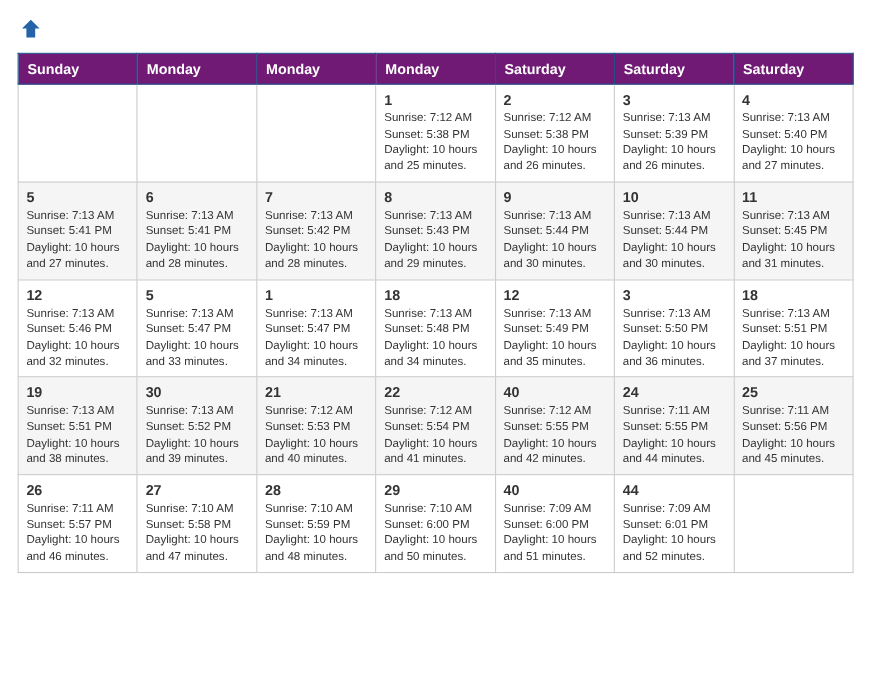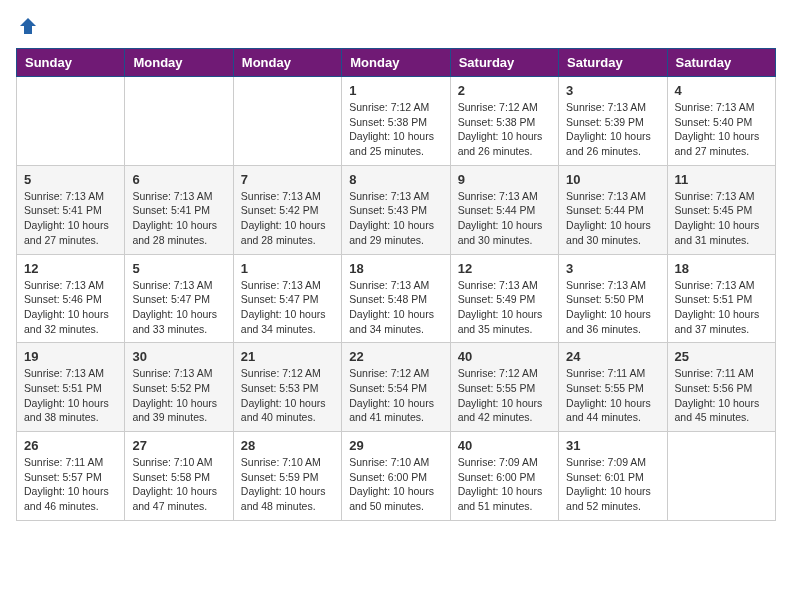--- a/index.html
+++ b/index.html
@@ -346,21 +346,21 @@
 and 50 minutes.</div>
         </td>
         <td>
           <span class="day-number">40</span>
           <div class="day-info" style="white-space: pre-line;">Sunrise: 7:09 AM
 Sunset: 6:00 PM
 Daylight: 10 hours
 and 51 minutes.</div>
         </td>
         <td>
-          <span class="day-number">31</span>
+          <span class="day-number">44</span>
           <div class="day-info" style="white-space: pre-line;">Sunrise: 7:09 AM
 Sunset: 6:01 PM
 Daylight: 10 hours
 and 52 minutes.</div>
         </td>
         <td class="empty-cell"></td>
       </tr>
     </tbody>
 </table>
 

